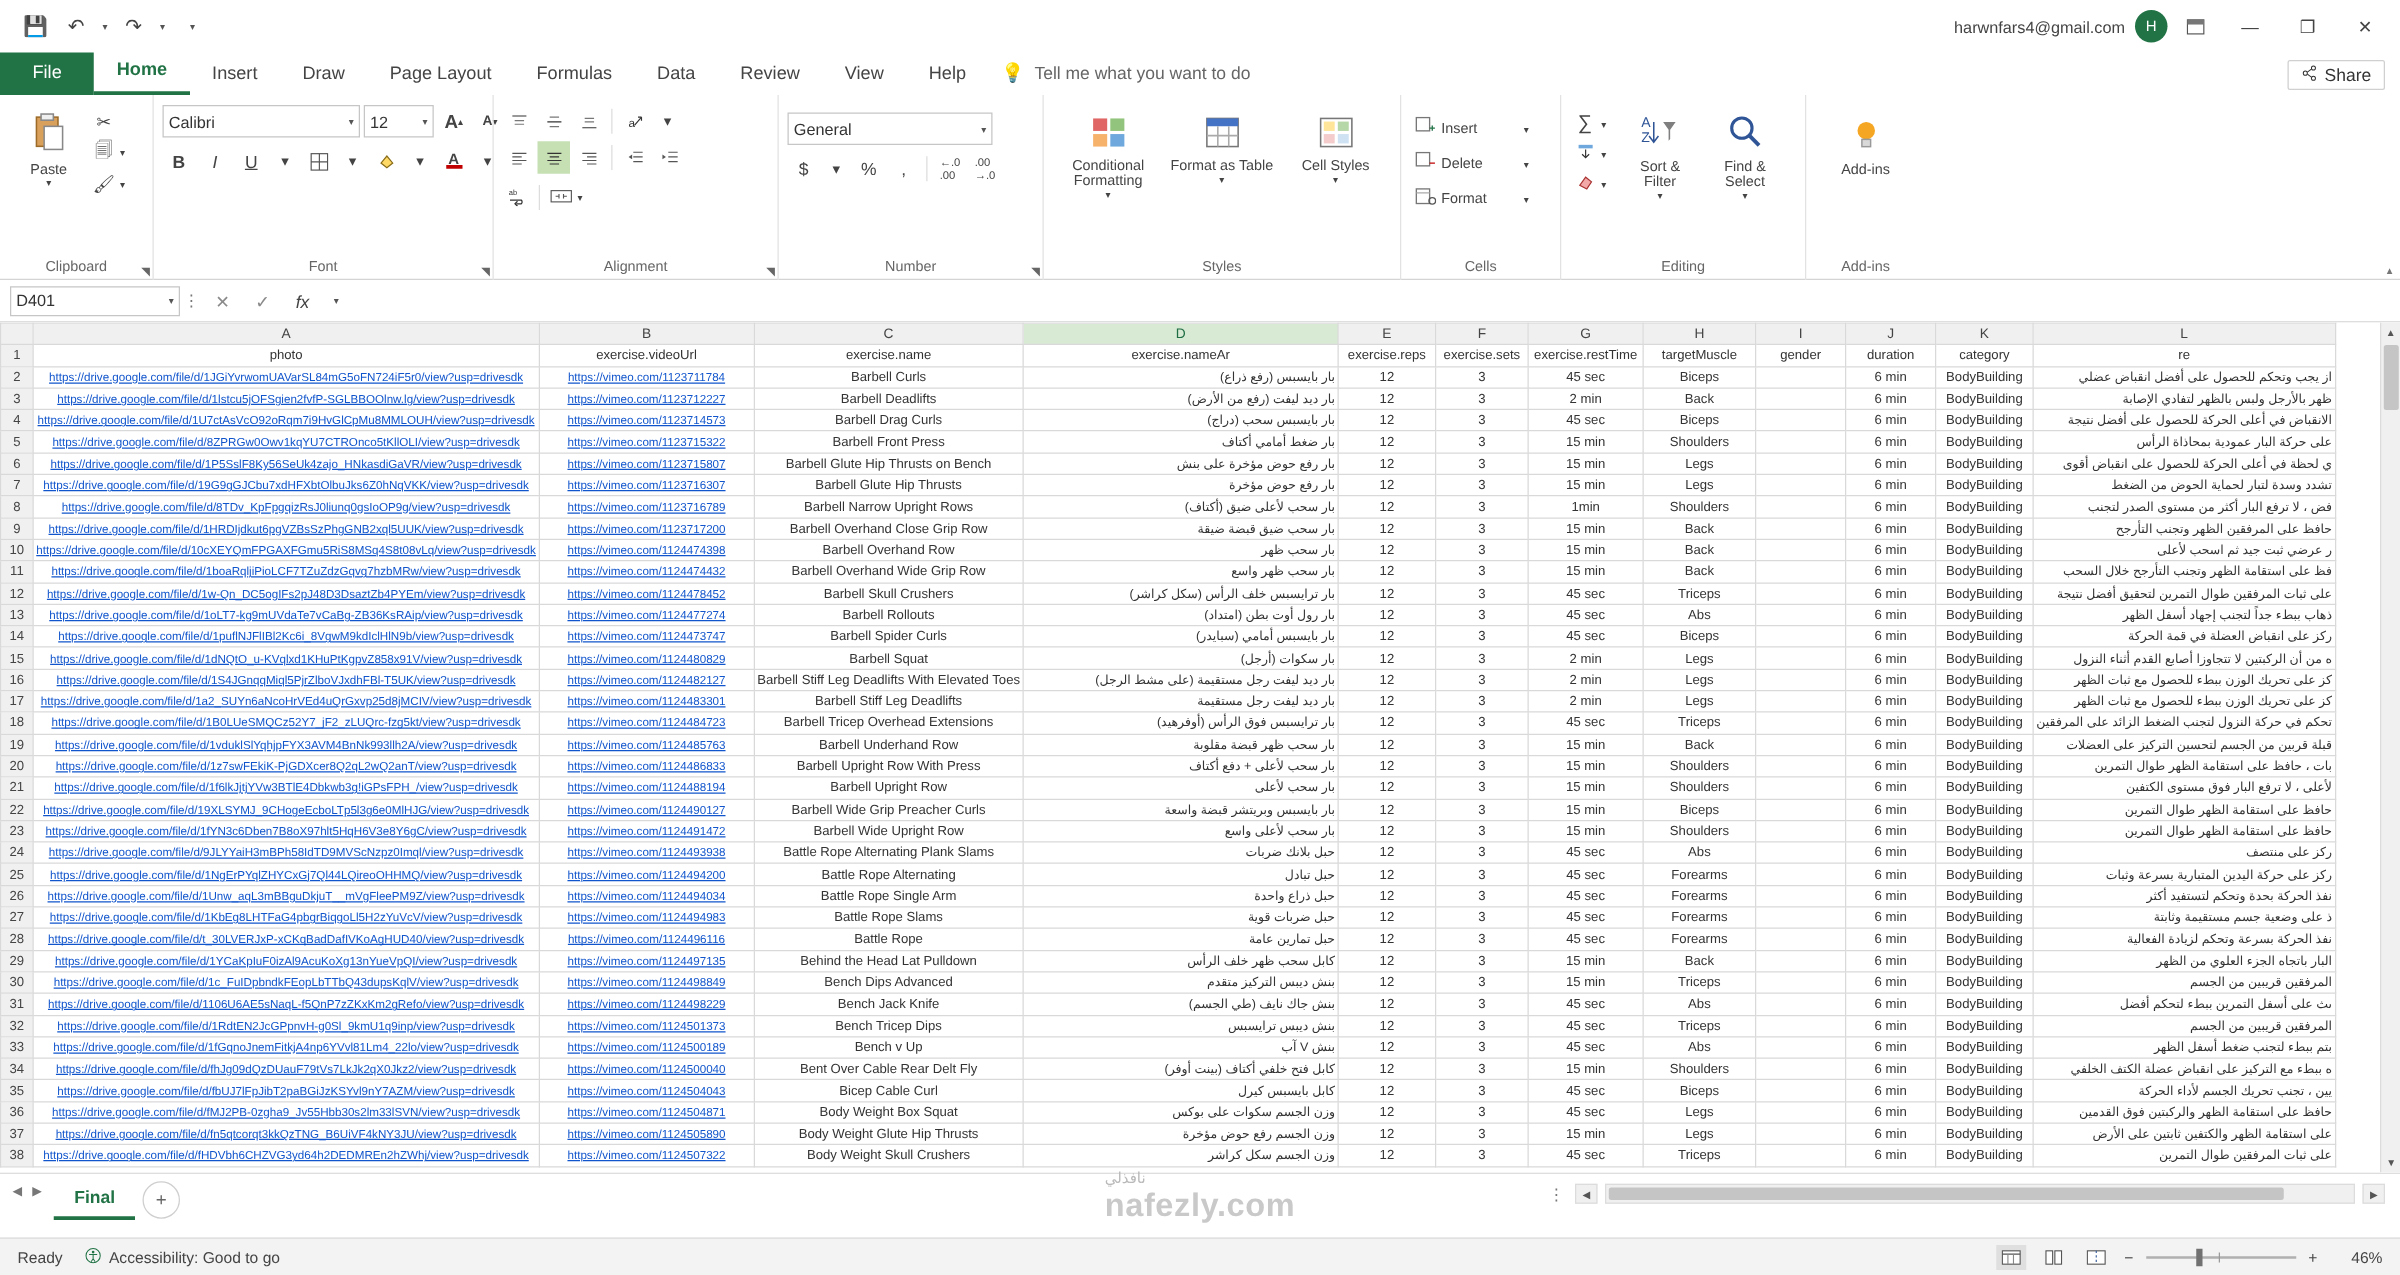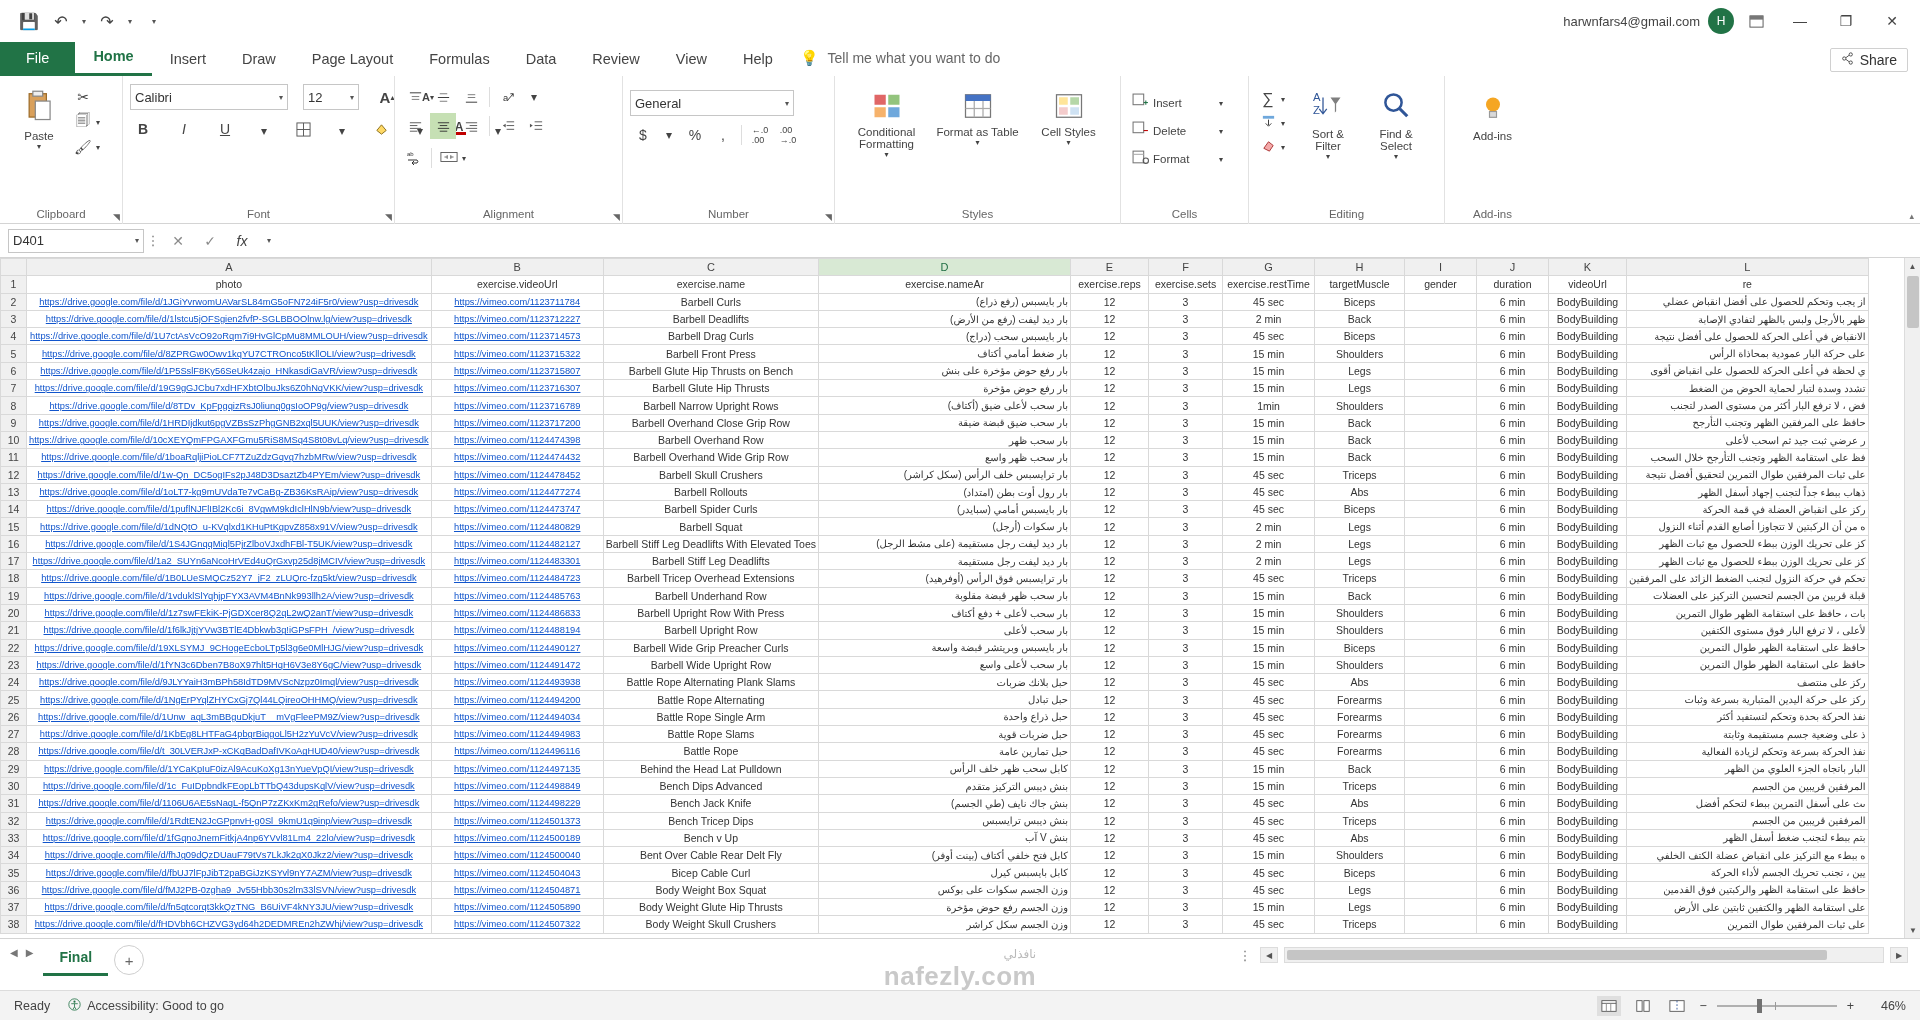--- a/index.html
+++ b/index.html
@@ -43,21 +43,21 @@
   .dlg { position:absolute; right:2px; bottom:2px; font-size:9px; color:#666; }
 
   .bigbtn { display:flex; flex-direction:column; align-items:center; width:64px; font-size:11.5px; color:#444; text-align:center; }
   .bigbtn .gi { font-size:26px; line-height:30px; margin-bottom:2px; }
   .bigbtn .lbl { line-height:12px; }
 
   .smallcol { display:flex; flex-direction:column; gap:3px; }
   .smallbtn { display:flex; align-items:center; gap:4px; font-size:11.5px; color:#444; height:22px; padding:0 3px; }
   .smallbtn .gi { font-size:14px; width:18px; text-align:center; }
 
-  .fontrow { display:flex; gap:15px; align-items:flex-end; margin-bottom:6px; }
+  .fontrow { display:flex; gap:3px; align-items:center; margin-bottom:6px; }
   .combo { border:1px solid #c6c6c6; height:26px; display:flex; align-items:center; padding:0 4px; font-size:13px; background:#fff; }
   .combo .cv { flex:1; overflow:hidden; white-space:nowrap; }
   .combo .ca { font-size:8px; color:#555; padding-left:4px; }
   .iconbtn { width:26px; height:26px; display:flex; align-items:center; justify-content:center; font-size:14px; color:#444; }
   .iconbtn.small { width:22px; height:22px; font-size:12px; }
   .sep { width:1px; height:20px; background:#ddd; margin:0 3px; }
 
   .bold { font-weight:bold; }
   .ital { font-style:italic; }
   .und { text-decoration:underline; }
@@ -113,21 +113,21 @@
   .sheetbar { height:52px; background:#fff; border-top:1px solid #d4d4d4; display:flex; align-items:flex-start; }
   .sheetnav { display:flex; align-items:center; gap:8px; padding:8px 10px 0; color:#777; font-size:10px; }
   .sheettab { padding:10px 16px 8px; font-size:14px; color:#217346; font-weight:bold; border-bottom:3px solid #217346; }
   .addsheet { width:30px; height:30px; margin:6px 0 0 6px; border-radius:50%; border:1px solid #cfcfcf;
               display:flex; align-items:center; justify-content:center; color:#666; font-size:15px; }
   .sheetbar-right { margin-left:auto; display:flex; align-items:center; gap:6px; padding:8px 12px 0; }
   .hscroll { width:600px; height:16px; background:#f0f0f0; border:1px solid #dcdcdc; position:relative; }
   .hscroll .hthumb { position:absolute; left:2px; top:2px; width:540px; height:10px; background:#c5c5c5; border-radius:2px; }
   .hsb-arrow { width:18px; height:16px; background:#f0f0f0; border:1px solid #dcdcdc; display:flex;
                align-items:center; justify-content:center; font-size:8px; color:#555; }
-  .watermark { position:absolute; left:50%; transform:translateX(-50%); bottom:28px; text-align:right;
+  .watermark { position:absolute; left:50%; transform:translateX(-50%); bottom:40px; text-align:left;
                color:#b9b9b9; font-size:12px; letter-spacing:1px; pointer-events:none; }
   .watermark .wm-big { font-size:26px; font-weight:bold; color:#c9c9c9; letter-spacing:0.5px; }
 
   
   .status { height:30px; background:#f3f3f3; border-top:1px solid #dcdcdc; display:flex; align-items:center;
             font-size:12.5px; color:#444; }
   .status .left { display:flex; align-items:center; gap:18px; padding-left:14px; }
   .status .right { margin-left:auto; display:flex; align-items:center; gap:10px; padding-right:14px; }
   .viewbtn { width:24px; height:20px; display:flex; align-items:center; justify-content:center; font-size:13px; color:#444; }
   .viewbtn.active { background:#dfdfdf; }
@@ -610,21 +610,21 @@
           <td class="ctr">photo</td>
           <td class="ctr">exercise.videoUrl</td>
           <td class="ctr">exercise.name</td>
           <td class="ctr">exercise.nameAr</td>
           <td class="ctr">exercise.reps</td>
           <td class="ctr">exercise.sets</td>
           <td class="ctr">exercise.restTime</td>
           <td class="ctr">targetMuscle</td>
           <td class="ctr">gender</td>
           <td class="ctr">duration</td>
-          <td class="ctr">videoUrl</td>
+          <td class="ctr">category</td>
           <td class="ctr">re</td>
         </tr>
         <tr>
           <td class="rowhead">2</td>
           <td class="link">https://drive.google.com/file/d/1JGiYvrwomUAVarSL84mG5oFN724iF5r0/view?usp=drivesdk</td>
           <td class="link">https://vimeo.com/1123711784</td>
           <td class="ctr">Barbell Curls</td>
           <td class="ar">بار بايسبس (رفع ذراع)</td>
           <td class="ctr">12</td>
           <td class="ctr">3</td>

